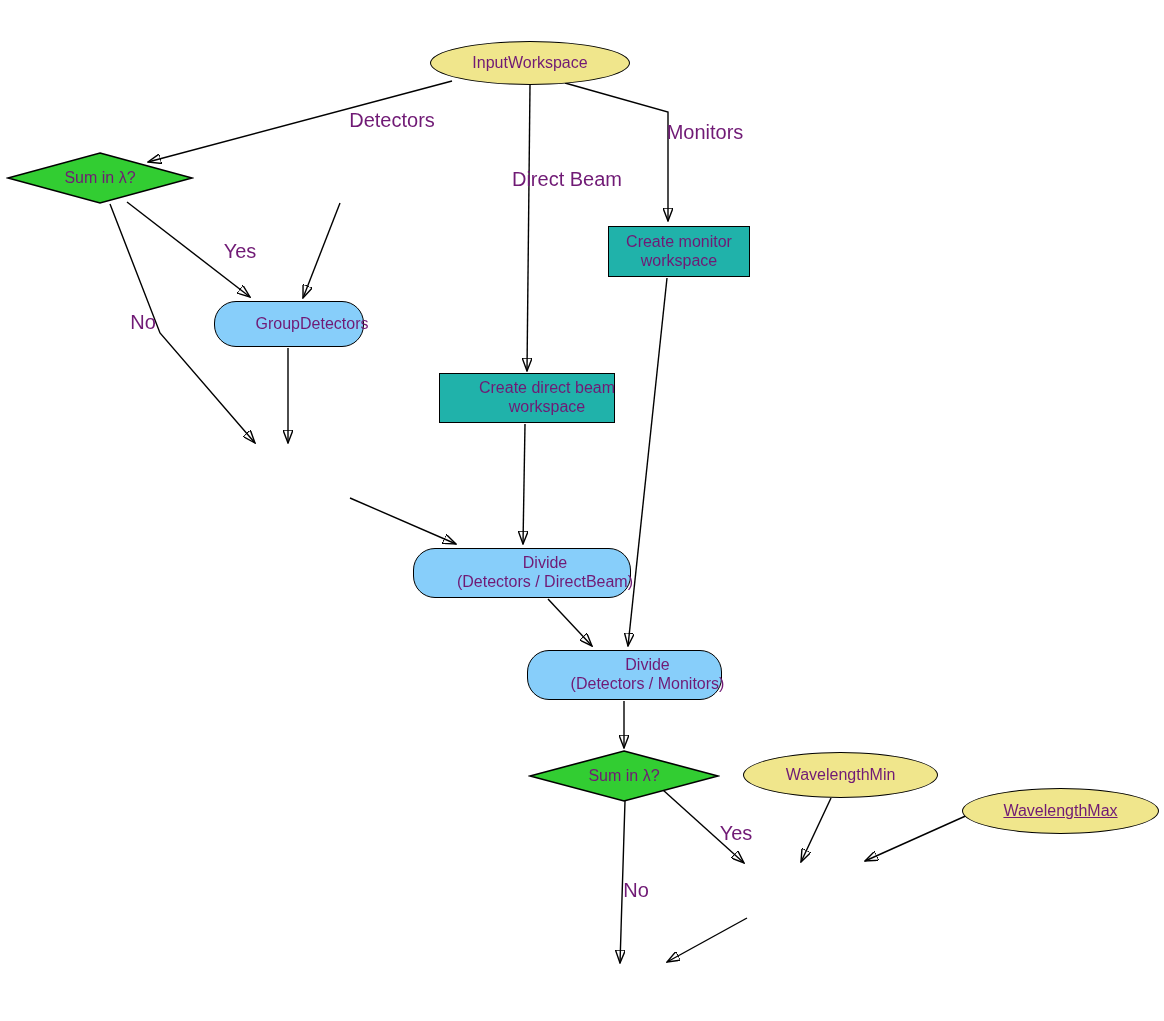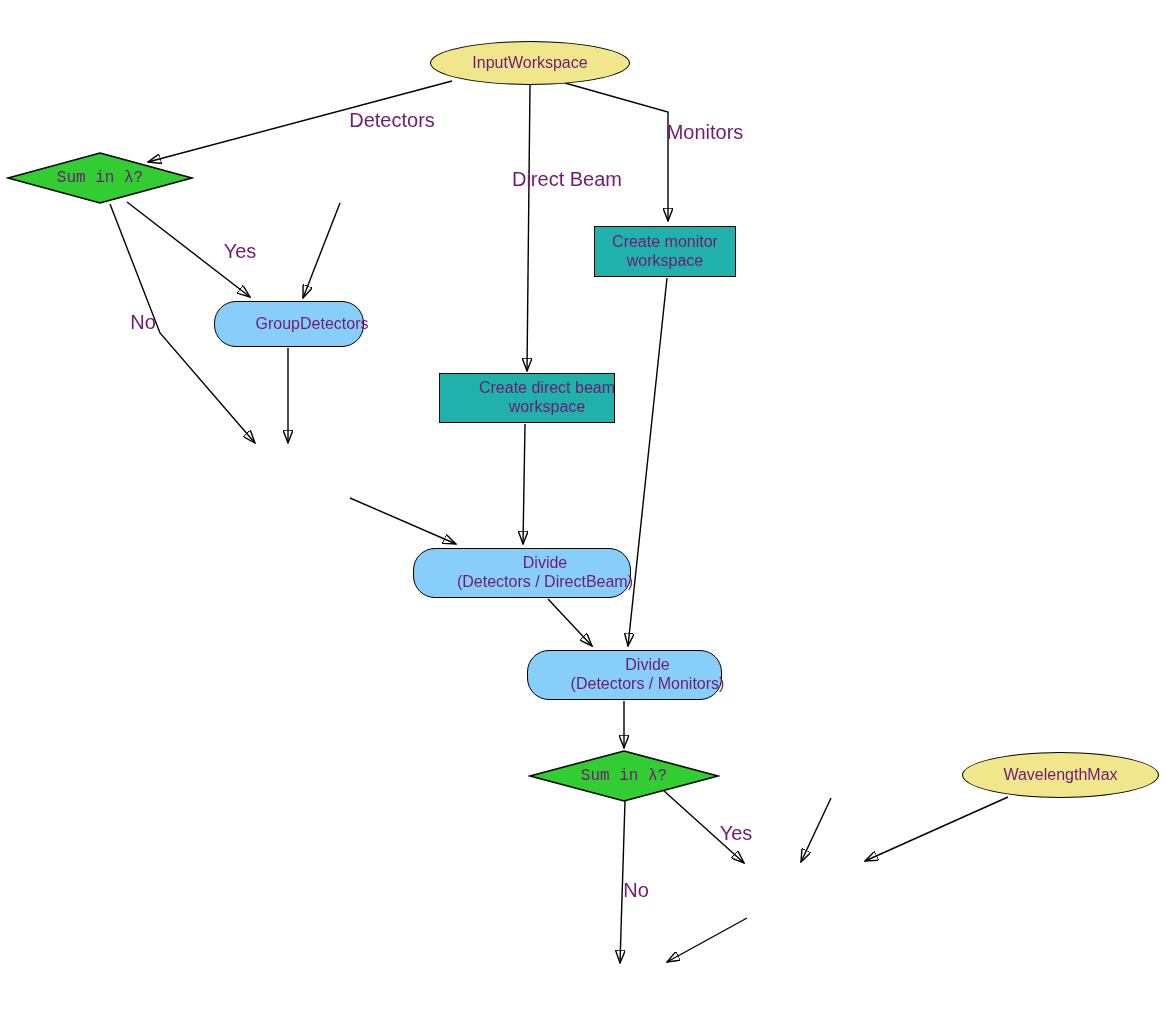--- a/index.html
+++ b/index.html
@@ -29,21 +29,21 @@
   .algorithm{
     background:var(--c-algorithm,#87CEFA);
     border:1.5px solid #000;
     border-radius:22px;
     padding-left:46px;
   }
   .process{
     background:var(--c-process,#20B2AA);
     border:1.5px solid #000;
   }
-  .diamond{background:transparent;border:none;font-family:Liberation Mono, monospace;}
+  .diamond{background:transparent;border:none;}
   .diamond .shape{position:absolute;left:0;top:0;width:100%;height:100%;}
   .diamond polygon{fill:var(--c-decision,#32CD32);stroke:#000;stroke-width:1.6;}
   .diamond .lbl{position:relative;}
   .edge-label{
     position:absolute;
     transform:translate(-50%,-50%);
     font-size:20px;
     white-space:nowrap;
   }
 </style>
@@ -82,21 +82,21 @@
   </div>
 
   <div class="node diamond" style="left:6px;top:152px;width:188px;height:52px;">
     <svg class="shape" width="188" height="52" viewBox="0 0 188 52" xmlns="http://www.w3.org/2000/svg">
       <polygon points="94,1 186,26 94,51 2,26"></polygon>
     </svg>
     <span class="lbl">Sum in λ?</span>
   </div>
 
 
-  <div class="node process" style="left:594px;top:226px;width:142px;height:51px;">
+  <div class="node process" style="left:608px;top:226px;width:142px;height:51px;">
     <span>Create monitor</span>
     <span>workspace</span>
   </div>
 
   <div class="node algorithm" style="left:214px;top:301px;width:150px;height:46px;">
     <span class="lbl">GroupDetectors</span>
   </div>
 
   <div class="node process" style="left:439px;top:373px;width:176px;height:50px;padding-left:40px;">
     <span>Create direct beam</span>
@@ -114,22 +114,25 @@
     <span>(Detectors / Monitors)</span>
   </div>
 
   <div class="node diamond" style="left:528px;top:750px;width:192px;height:52px;">
     <svg class="shape" width="192" height="52" viewBox="0 0 192 52" xmlns="http://www.w3.org/2000/svg">
       <polygon points="96,1 190,26 96,51 2,26"></polygon>
     </svg>
     <span class="lbl">Sum in λ?</span>
   </div>
 
+  <div class="node param" style="left:743px;top:752px;width:195px;height:46px;">
+    <span class="lbl">WavelengthMin</span>
+  </div>
 
-  <div class="node param" style="left:962px;top:752px;width:197px;height:46px;">
+  <div class="node param" style="left:962px;top:788px;width:197px;height:46px;text-decoration:underline;">
     <span class="lbl">WavelengthMax</span>
   </div>
 
 
 
   <div class="edge-label" style="left:392px;top:120px;">Detectors</div>
   <div class="edge-label" style="left:567px;top:179px;">Direct Beam</div>
   <div class="edge-label" style="left:705px;top:132px;">Monitors</div>
   <div class="edge-label" style="left:240px;top:251px;">Yes</div>
   <div class="edge-label" style="left:143px;top:322px;">No</div>

